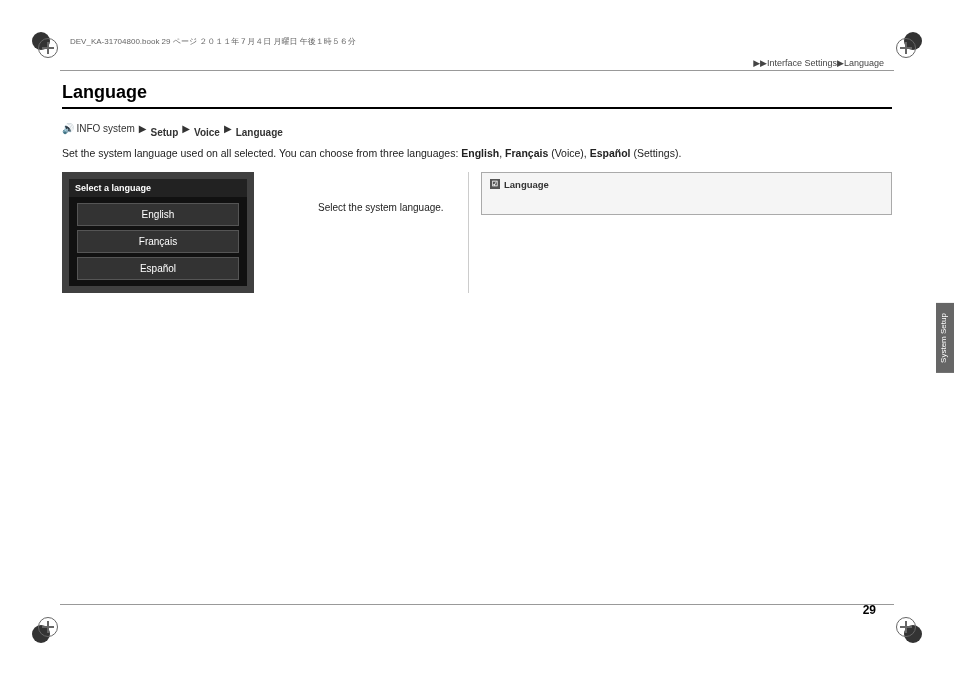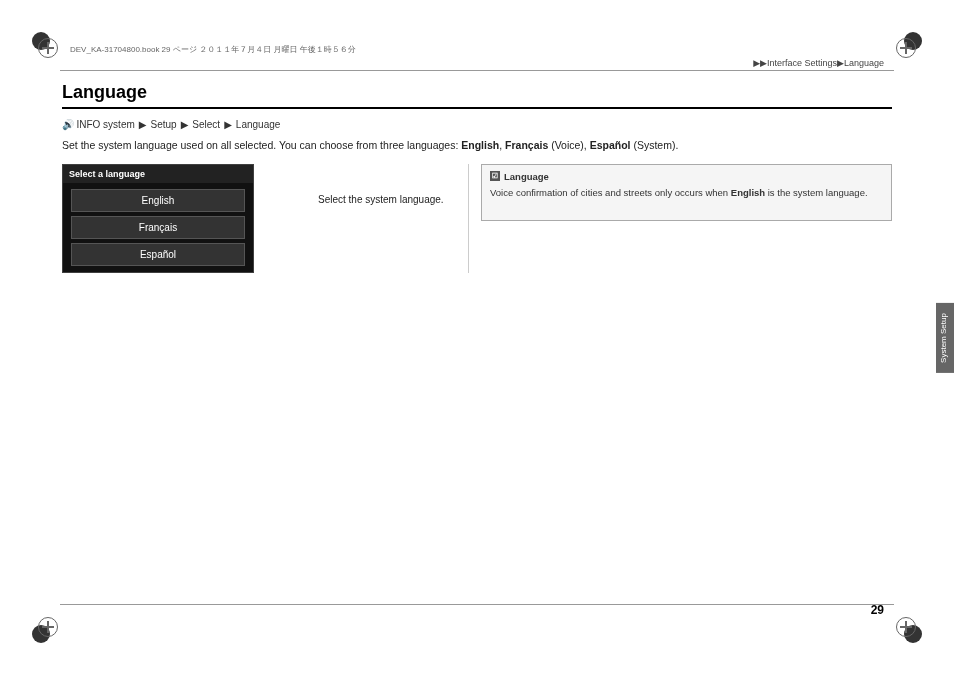--- a/index.html
+++ b/index.html
@@ -69,21 +69,21 @@
       top: 58px;
       right: 70px;
       font-size: 9px;
       color: #444;
       padding-left: 8px;
     }
 
     
     .print-info {
       position: absolute;
-      top: 44px;
+      top: 36px;
       left: 70px;
       font-size: 8px;
       color: #666;
     }
 
     
     .main-content {
       position: absolute;
       top: 82px;
       left: 62px;
@@ -103,21 +103,21 @@
 
     
     .breadcrumb {
       font-size: 10px;
       color: #333;
       margin-bottom: 8px;
       display: flex;
       align-items: center;
       gap: 2px;
     }
-    .breadcrumb .bold { font-weight: normal; }
+    .breadcrumb .bold { font-weight: bold; margin-top: 8px; }
     .breadcrumb .arrow { color: #333; margin: 0 2px; }
 
     
     .description {
       font-size: 10.5px;
       color: #222;
       margin-bottom: 10px;
       line-height: 1.5;
     }
     .description .bold { font-weight: bold; }
@@ -130,21 +130,21 @@
 
     
     .left-col {
       flex: 0 0 auto;
       width: 200px;
     }
 
     
     .screen-mockup {
       background: #111;
-      border: 1px solid #404040;
+      border: 7px solid #404040;
       padding: 0;
       width: 192px;
     }
 
     .screen-title-bar {
       background: #222;
       color: #fff;
       font-size: 9px;
       padding: 4px 6px;
       font-weight: bold;
@@ -235,21 +235,21 @@
       text-orientation: mixed;
       transform: translateY(-50%) rotate(180deg);
       padding: 10px 3px;
       text-align: center;
     }
 
     
     .page-number {
       position: absolute;
       bottom: 58px;
-      right: 70px;
+      right: 78px;
       font-size: 12px;
       font-weight: bold;
       color: #000;
     }
 
     
     .reg-dot {
       position: absolute;
       width: 18px;
       height: 18px;
@@ -289,27 +289,27 @@
 <div class="main-content">
 
   <div class="page-title">Language</div>
 
   <div class="breadcrumb">
     <span>🔊</span>
     <span>INFO system</span>
     <span class="arrow">▶</span>
     <span class="bold">Setup</span>
     <span class="arrow">▶</span>
-    <span class="bold">Select</span>
+    <span class="bold">Voice</span>
     <span class="arrow">▶</span>
     <span class="bold">Language</span>
   </div>
 
   <div class="description">
-    <span>Set the system language used on all selected. You can choose from three languages: </span><span class="bold">English</span><span>, </span><span class="bold">Français</span><span> (Voice), </span><span class="bold">Español</span><span> (System).</span>
+    <span>Set the system language used on all selected. You can choose from three languages: </span><span class="bold">English</span><span>, </span><span class="bold">Français</span><span> (Voice), </span><span class="bold">Español</span><span> (Settings).</span>
   </div>
 
   <div class="two-col">
 
     <div class="left-col">
       <div class="screen-mockup">
         <div class="screen-title-bar">Select a language</div>
         <div class="screen-options">
           <div class="screen-option">English</div>
           <div class="screen-option">Français</div>
@@ -321,21 +321,18 @@
     <div class="middle-col">
       <span>Select the system language.</span>
     </div>
 
     <div class="right-col">
       <div class="note-box">
         <div class="note-title">
           <span class="note-icon">☑</span>
           <span>Language</span>
         </div>
-        <div class="note-text">
-          <span>Voice confirmation of cities and streets only occurs when </span><span class="bold">English</span><span> is the system language.</span>
-        </div>
         <br>
       </div>
     </div>
 
   </div>
 </div>
 
 </body></html>

